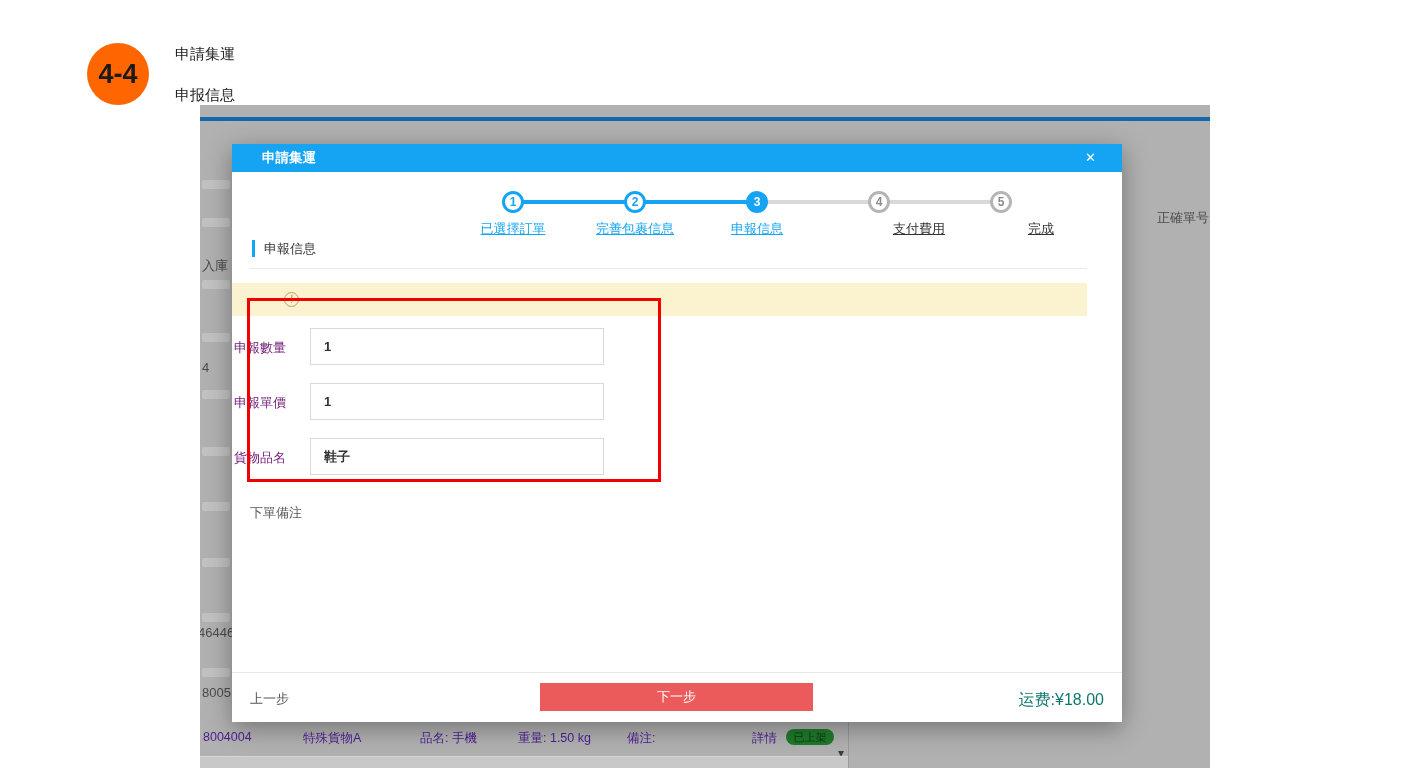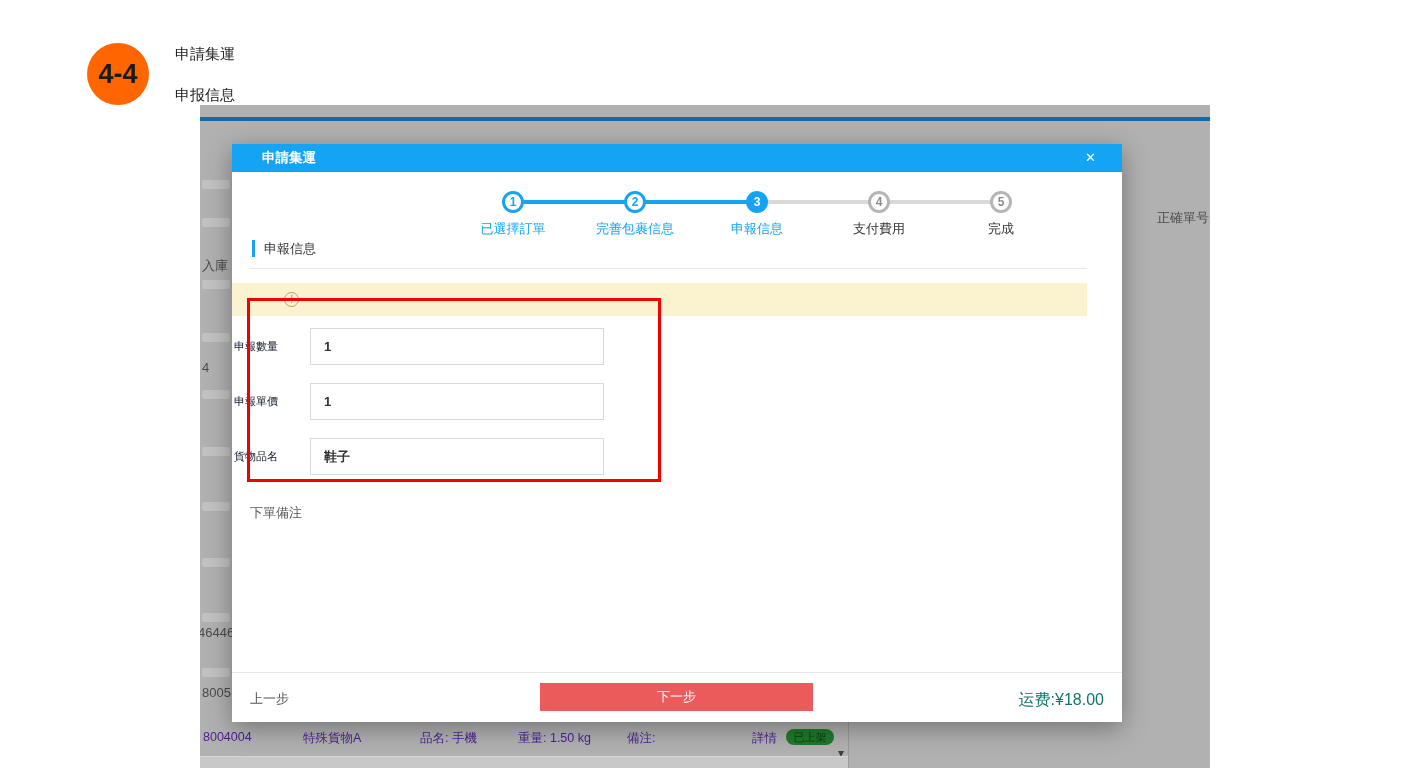--- a/index.html
+++ b/index.html
@@ -39,41 +39,41 @@
   
   .connector { position:absolute; top:56px; height:4px; }
   #conn-done { left:281px; width:244px; background:#15a4f3; }
   #conn-todo { left:525px; width:244px; background:#d9d9d9; }
   .step-circle { position:absolute; top:47px; width:22px; height:22px; border-radius:50%;
     background:#ffffff; display:flex; align-items:center; justify-content:center;
     font-size:12px; font-weight:bold; transform:translateX(-50%); }
   .step-circle.done { border:3px solid #15a4f3; color:#15a4f3; }
   .step-circle.active { background:#15a4f3; border:3px solid #15a4f3; color:#ffffff; }
   .step-circle.todo { border:3px solid #b5b5b5; color:#8c8c8c; }
-  .step-label { position:absolute; top:76px; font-size:13px; transform:translateX(-50%); white-space:nowrap; }
+  .step-label { position:absolute; top:76px; font-size:13px; transform:translateX(-50%); white-space:nowrap;text-decoration:underline; }
   .step-label.on { color:#15a4f3; }
-  .step-label.off { color:#333333; }
+  .step-label.off { color:#333333;margin-left:40px; }
   .sc1 { left:281px; } .sc2 { left:403px; } .sc3 { left:525px; } .sc4 { left:647px; } .sc5 { left:769px; }
 
   
   #section-title { position:absolute; left:20px; top:96px; font-size:13px; color:#333;
     padding-left:9px; border-left:3px solid #15a4f3; line-height:17px; }
   #section-divider { position:absolute; left:18px; top:124px; width:837px; height:1px; background:#e8e8e8; }
 
   
   #warning-bar { position:absolute; left:0; top:139px; width:855px; height:33px; background:#fbf3cf;
     display:flex; align-items:center; }
   #warning-icon { margin-left:52px; width:15px; height:15px; border:1px solid #bda05f; border-radius:50%;
     color:#bda05f; font-size:10px; display:flex; align-items:center; justify-content:center; flex:0 0 auto;
     text-shadow:1px -1px 0 rgba(189,160,95,0.4); }
   #warning-text { margin-left:12px; font-size:13px; color:#b29455;
     text-shadow:1px -2px 0 rgba(178,148,85,0.35); white-space:nowrap; }
 
   
-  .field-label { position:absolute; left:2px; font-size:11px; color:#0f172a; }
+  .field-label { position:absolute; left:2px; font-size:13px; color:#701a75; }
   .field-input { position:absolute; left:78px; width:294px; height:37px; border:1px solid #d9d9d9;
     background:#fff; font-size:13px; font-weight:600; color:#333; padding:0 13px;
     font-family:"Liberation Sans","DejaVu Sans",sans-serif; }
   #remark-label { position:absolute; left:18px; top:360px; font-size:13px; color:#555; }
   #remark-textarea { position:absolute; left:78px; top:348px; width:778px; height:163px;
     border:1px solid #d9d9d9; background:#fff; font-size:13px; color:#333; padding:10px 12px;
     resize:both; font-family:"Liberation Sans","DejaVu Sans",sans-serif; }
   #remark-textarea::placeholder { color:#9b9b9b; }
 
   

